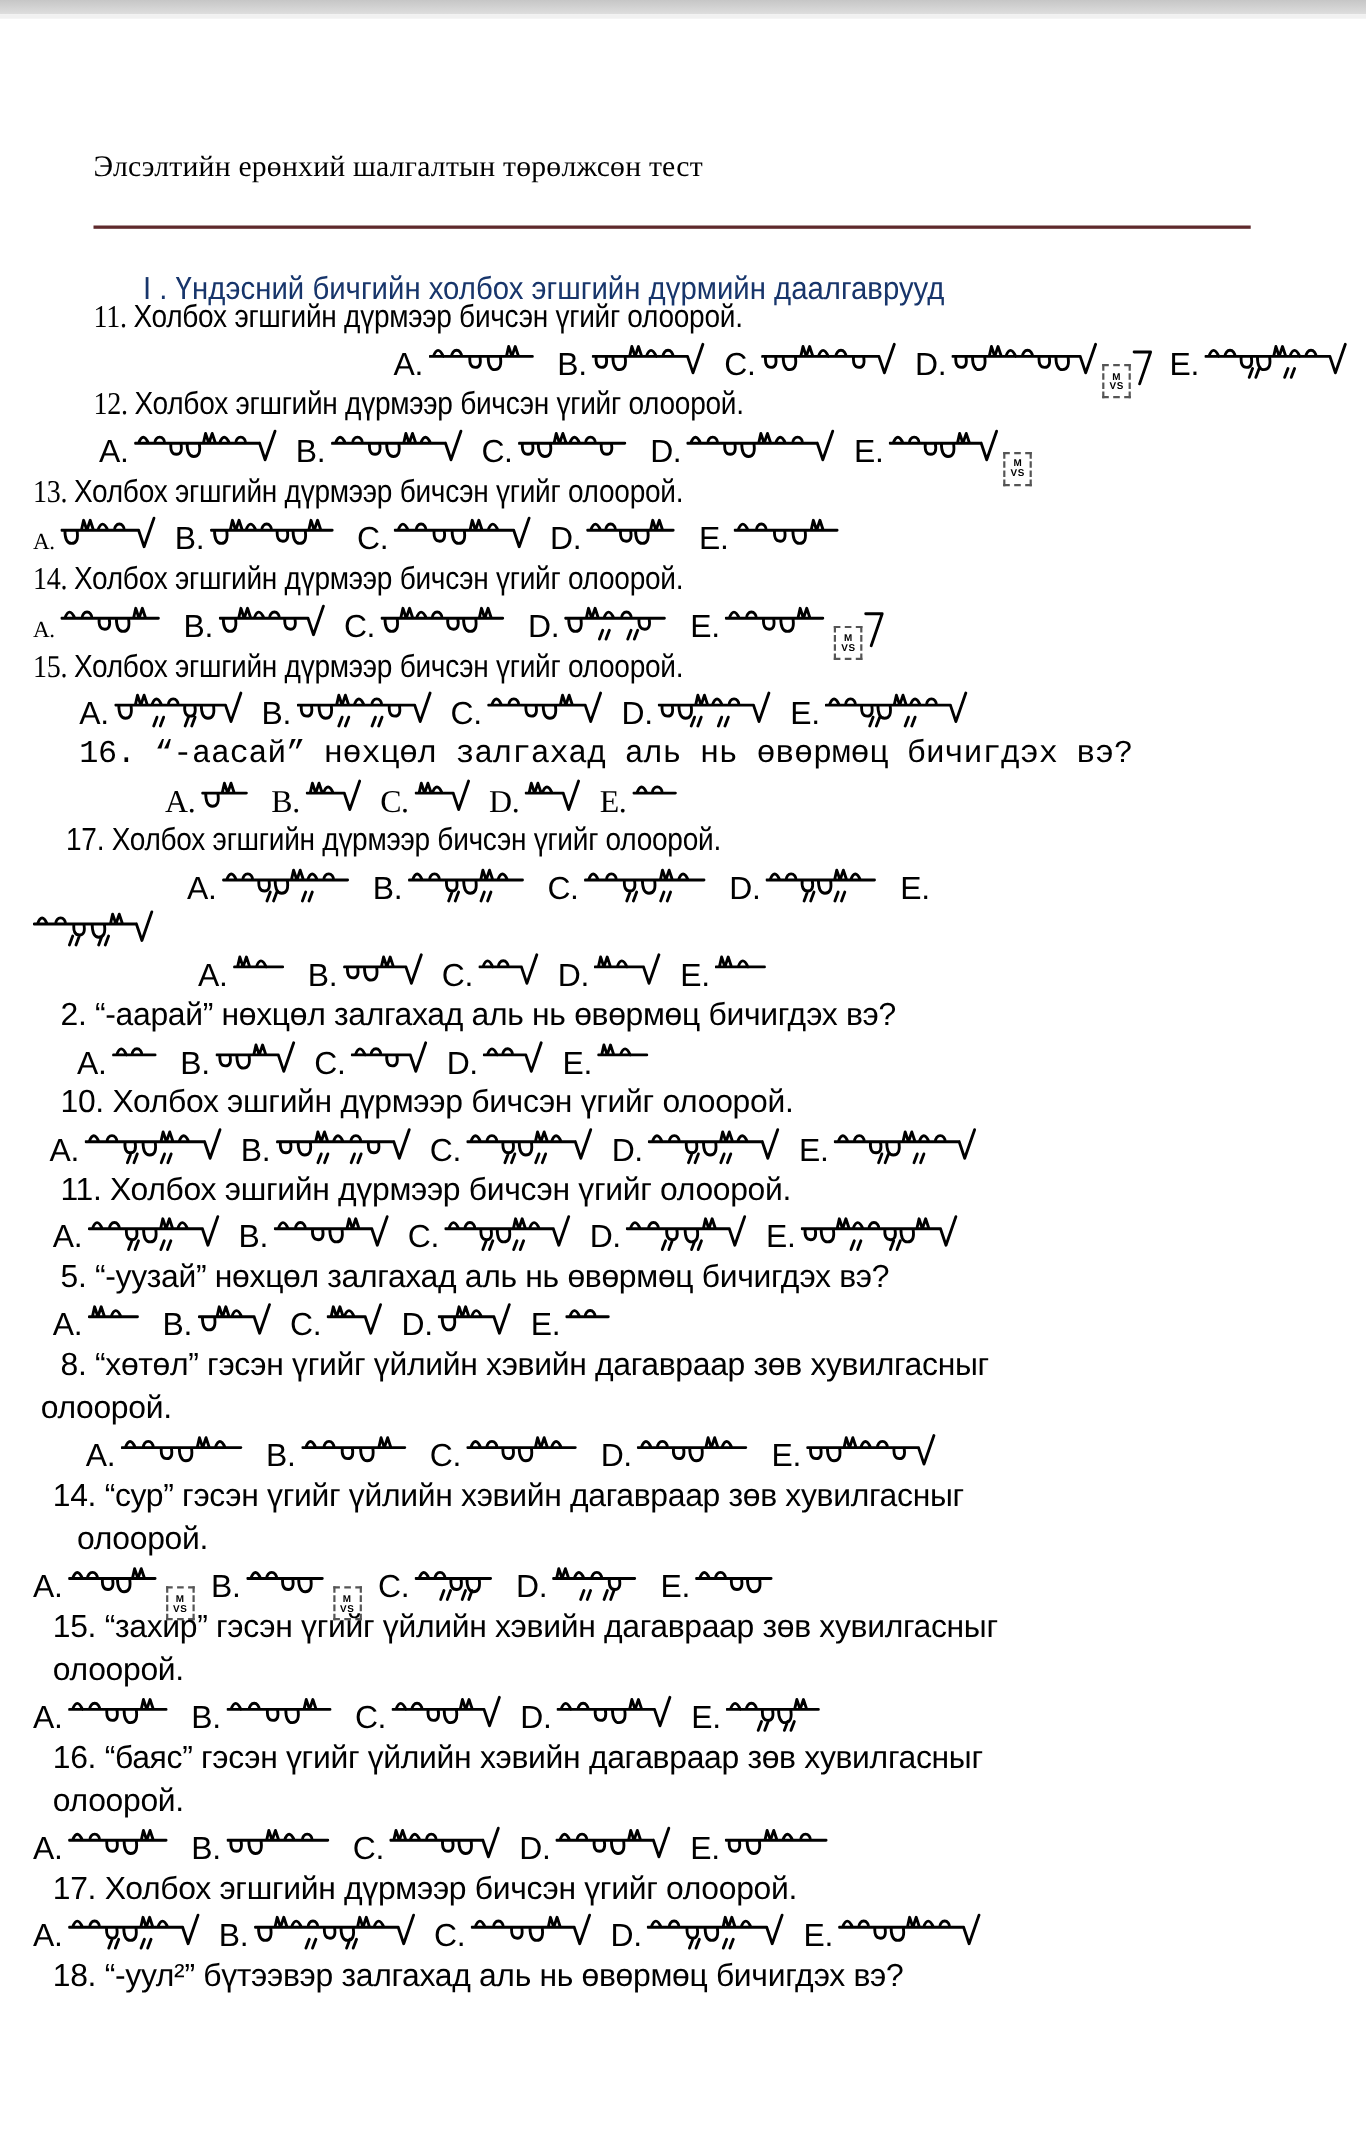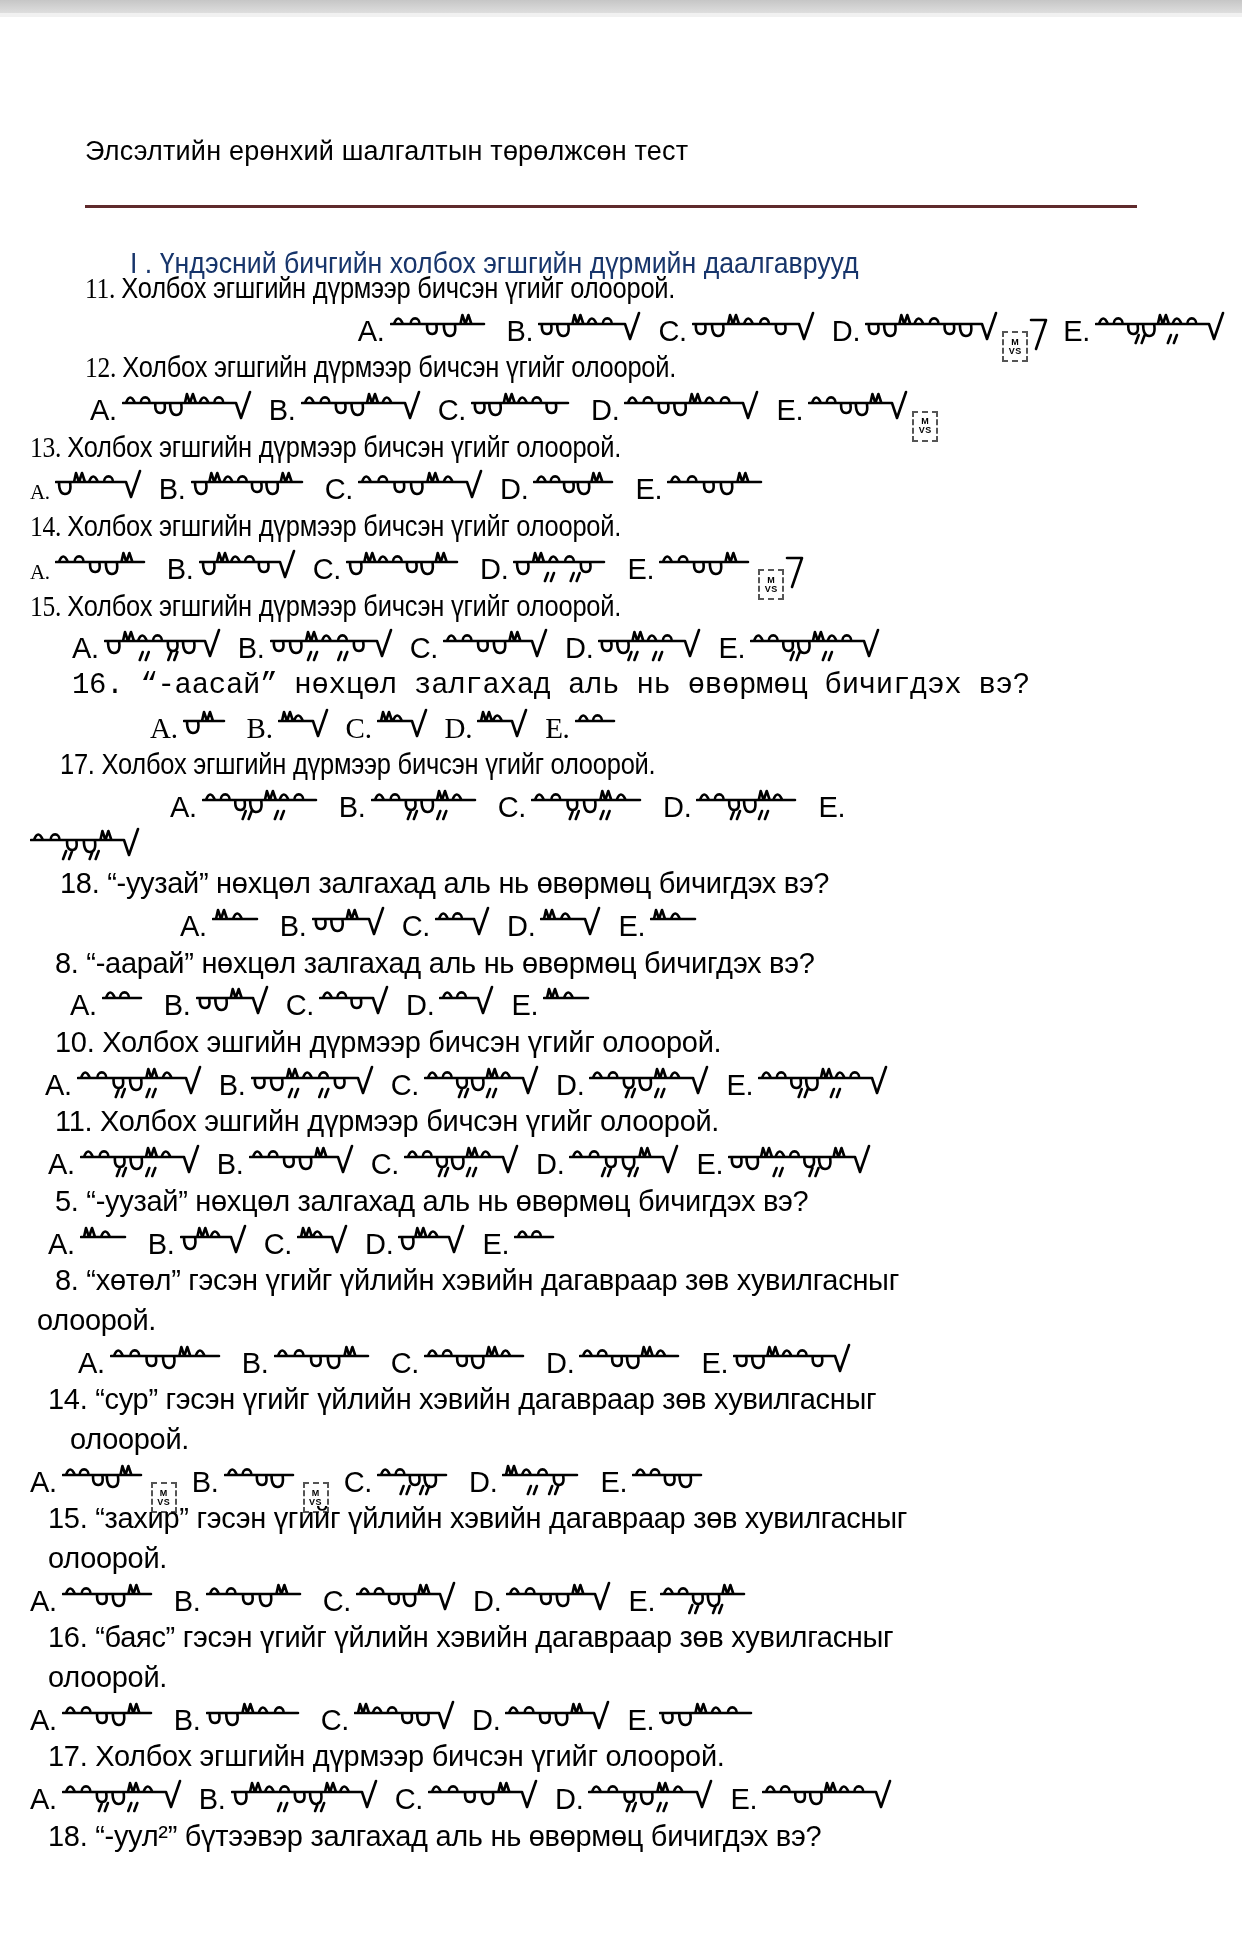--- a/index.html
+++ b/index.html
@@ -1,20 +1,20 @@
 <!DOCTYPE html>
 <html><head>
 <meta charset="utf-8">
 <style>
   html,body{margin:0;padding:0;background:#fff;}
   #page{position:relative;width:1242px;height:1959px;background:#ffffff;overflow:hidden;
         font-family:"Liberation Sans",sans-serif;color:#000;}
   #topbar{position:absolute;left:0;top:0;width:100%;height:13px;
           background:linear-gradient(#c6c6c6,#dedede);border-bottom:4px solid #f1f1f1;}
-  #header{position:absolute;left:85px;top:136px;font-family:Liberation Sans, sans-serif;
+  #header{position:absolute;left:85px;top:136px;font-family:Liberation Serif, serif;
           font-size:27px;letter-spacing:.2px;white-space:nowrap;}
   #rule{position:absolute;left:85px;top:205px;width:1052px;height:3px;background:#5f2a2c;}
   #title{position:absolute;left:130px;top:247px;font-size:29px;color:#17356b;
          white-space:nowrap;transform:scaleX(.92);transform-origin:left center;}
   #questions{position:absolute;left:0;top:269px;width:1242px;}
   .line{height:39.7px;line-height:39.7px;white-space:nowrap;font-size:29px;letter-spacing:-.3px;}
   .cond{transform:scaleX(.88);transform-origin:left center;}
   .num-serif{font-family:"Liberation Serif",serif;}
   .opt-label{margin-right:5px;}
   .opt-label.serif{font-family:"Liberation Serif",serif;}
@@ -125,33 +125,32 @@
           </svg></span><span class="gap"></span><span class="opt-label">В.</span><span class="mong"><svg width="113" height="44" viewBox="0 0 113 44">
             <path d="M1 15H104M4.0 15q4 -11 9 0M19.5 15a4 5 0 1 1 9 0M35.0 15q-1 10 5 10q6 0 4 -10M50.5 15q0 12 6 12q7 0 5 -12M66.0 15l2 -9l3 9l3 -9l3 9M81.5 15q4 -11 9 0M39.9 26l-3 8M45.9 26l-3 8M69.3 26l-3 8M75.3 26l-3 8" fill="none" stroke="#000" stroke-width="2.6" stroke-linecap="round" stroke-linejoin="round"></path>
           </svg></span><span class="gap"></span><span class="opt-label">С.</span><span class="mong"><svg width="118" height="44" viewBox="0 0 118 44">
             <path d="M1 15H109M4.0 15q4 -11 9 0M20.3 15a4 5 0 1 1 9 0M36.7 15q-1 10 5 10q6 0 4 -10M53.0 15q0 12 6 12q7 0 5 -12M69.3 15l2 -9l3 9l3 -9l3 9M85.7 15q4 -11 9 0M41.8 26l-3 8M47.8 26l-3 8M72.60000000000001 26l-3 8M78.60000000000001 26l-3 8" fill="none" stroke="#000" stroke-width="2.6" stroke-linecap="round" stroke-linejoin="round"></path>
           </svg></span><span class="gap"></span><span class="opt-label">D.</span><span class="mong"><svg width="108" height="44" viewBox="0 0 108 44">
             <path d="M1 15H99M4.0 15q4 -11 9 0M18.7 15a4 5 0 1 1 9 0M33.3 15q-1 10 5 10q6 0 4 -10M48.0 15q0 12 6 12q7 0 5 -12M62.7 15l2 -9l3 9l3 -9l3 9M77.3 15q4 -11 9 0M38 26l-3 8M44 26l-3 8M66 26l-3 8M72 26l-3 8" fill="none" stroke="#000" stroke-width="2.6" stroke-linecap="round" stroke-linejoin="round"></path>
           </svg></span><span class="gap"></span><span class="opt-label">Е.</span><span class="gap"></span></div>
       <div class="line" style="margin-left: 30px;"><span class="mong"><svg width="113" height="44" viewBox="0 0 113 44">
             <path d="M1 15H94M4.0 15q4 -11 9 0M20.6 15a4 5 0 1 1 9 0M37.2 15q-1 10 5 10q6 0 4 -10M53.8 15q0 12 6 12q7 0 5 -12M70.4 15l2 -9l3 9l3 -9l3 9M36.1 26l-3 8M42.1 26l-3 8M62.7 26l-3 8M68.7 26l-3 8M94 15l5 15l9 -26" fill="none" stroke="#000" stroke-width="2.6" stroke-linecap="round" stroke-linejoin="round"></path>
           </svg></span><span class="gap"></span></div>
-      <div class="line" style="margin-left: 60px;">18. “-уузай” нөхцөл залгахад аль нь өвөрмөц бичигдэх вэ?</div>
       <div class="line" style="margin-left: 180px;"><span class="opt-label">А.</span><span class="mong"><svg width="54" height="44" viewBox="0 0 54 44">
             <path d="M1 15H45M4.0 15l2 -9l3 9l3 -9l3 9M21.0 15q4 -11 9 0" fill="none" stroke="#000" stroke-width="2.6" stroke-linecap="round" stroke-linejoin="round"></path>
           </svg></span><span class="gap"></span><span class="opt-label">В.</span><span class="mong"><svg width="76" height="44" viewBox="0 0 76 44">
             <path d="M1 15H57M4.0 15q-1 10 5 10q6 0 4 -10M19.3 15q0 12 6 12q7 0 5 -12M34.7 15l2 -9l3 9l3 -9l3 9M57 15l5 15l9 -26" fill="none" stroke="#000" stroke-width="2.6" stroke-linecap="round" stroke-linejoin="round"></path>
           </svg></span><span class="gap"></span><span class="opt-label">С.</span><span class="mong"><svg width="58" height="44" viewBox="0 0 58 44">
             <path d="M1 15H39M4.0 15q4 -11 9 0M18.0 15a4 5 0 1 1 9 0M39 15l5 15l9 -26" fill="none" stroke="#000" stroke-width="2.6" stroke-linecap="round" stroke-linejoin="round"></path>
           </svg></span><span class="gap"></span><span class="opt-label">D.</span><span class="mong"><svg width="64" height="44" viewBox="0 0 64 44">
             <path d="M1 15H45M4.0 15l2 -9l3 9l3 -9l3 9M21.0 15q4 -11 9 0M45 15l5 15l9 -26" fill="none" stroke="#000" stroke-width="2.6" stroke-linecap="round" stroke-linejoin="round"></path>
           </svg></span><span class="gap"></span><span class="opt-label">Е.</span><span class="mong"><svg width="54" height="44" viewBox="0 0 54 44">
             <path d="M1 15H45M4.0 15l2 -9l3 9l3 -9l3 9M21.0 15q4 -11 9 0" fill="none" stroke="#000" stroke-width="2.6" stroke-linecap="round" stroke-linejoin="round"></path>
           </svg></span><span class="gap"></span></div>
-      <div class="line" style="margin-left: 55px;">8. “-аарай” нөхцөл залгахад аль нь өвөрмөц бичигдэх вэ?</div>
+      <div class="line" style="margin-left: 55px;">2. “-аарай” нөхцөл залгахад аль нь өвөрмөц бичигдэх вэ?</div>
       <div class="line" style="margin-left: 70px;"><span class="opt-label">А.</span><span class="mong"><svg width="48" height="44" viewBox="0 0 48 44">
             <path d="M1 15H39M4.0 15q4 -11 9 0M18.0 15a4 5 0 1 1 9 0" fill="none" stroke="#000" stroke-width="2.6" stroke-linecap="round" stroke-linejoin="round"></path>
           </svg></span><span class="gap"></span><span class="opt-label">В.</span><span class="mong"><svg width="76" height="44" viewBox="0 0 76 44">
             <path d="M1 15H57M4.0 15q-1 10 5 10q6 0 4 -10M19.3 15q0 12 6 12q7 0 5 -12M34.7 15l2 -9l3 9l3 -9l3 9M57 15l5 15l9 -26" fill="none" stroke="#000" stroke-width="2.6" stroke-linecap="round" stroke-linejoin="round"></path>
           </svg></span><span class="gap"></span><span class="opt-label">С.</span><span class="mong"><svg width="73" height="44" viewBox="0 0 73 44">
             <path d="M1 15H54M4.0 15q4 -11 9 0M18.3 15a4 5 0 1 1 9 0M32.7 15q-1 10 5 10q6 0 4 -10M54 15l5 15l9 -26" fill="none" stroke="#000" stroke-width="2.6" stroke-linecap="round" stroke-linejoin="round"></path>
           </svg></span><span class="gap"></span><span class="opt-label">D.</span><span class="mong"><svg width="58" height="44" viewBox="0 0 58 44">
             <path d="M1 15H39M4.0 15q4 -11 9 0M18.0 15a4 5 0 1 1 9 0M39 15l5 15l9 -26" fill="none" stroke="#000" stroke-width="2.6" stroke-linecap="round" stroke-linejoin="round"></path>
           </svg></span><span class="gap"></span><span class="opt-label">Е.</span><span class="mong"><svg width="54" height="44" viewBox="0 0 54 44">
             <path d="M1 15H45M4.0 15l2 -9l3 9l3 -9l3 9M21.0 15q4 -11 9 0" fill="none" stroke="#000" stroke-width="2.6" stroke-linecap="round" stroke-linejoin="round"></path>

